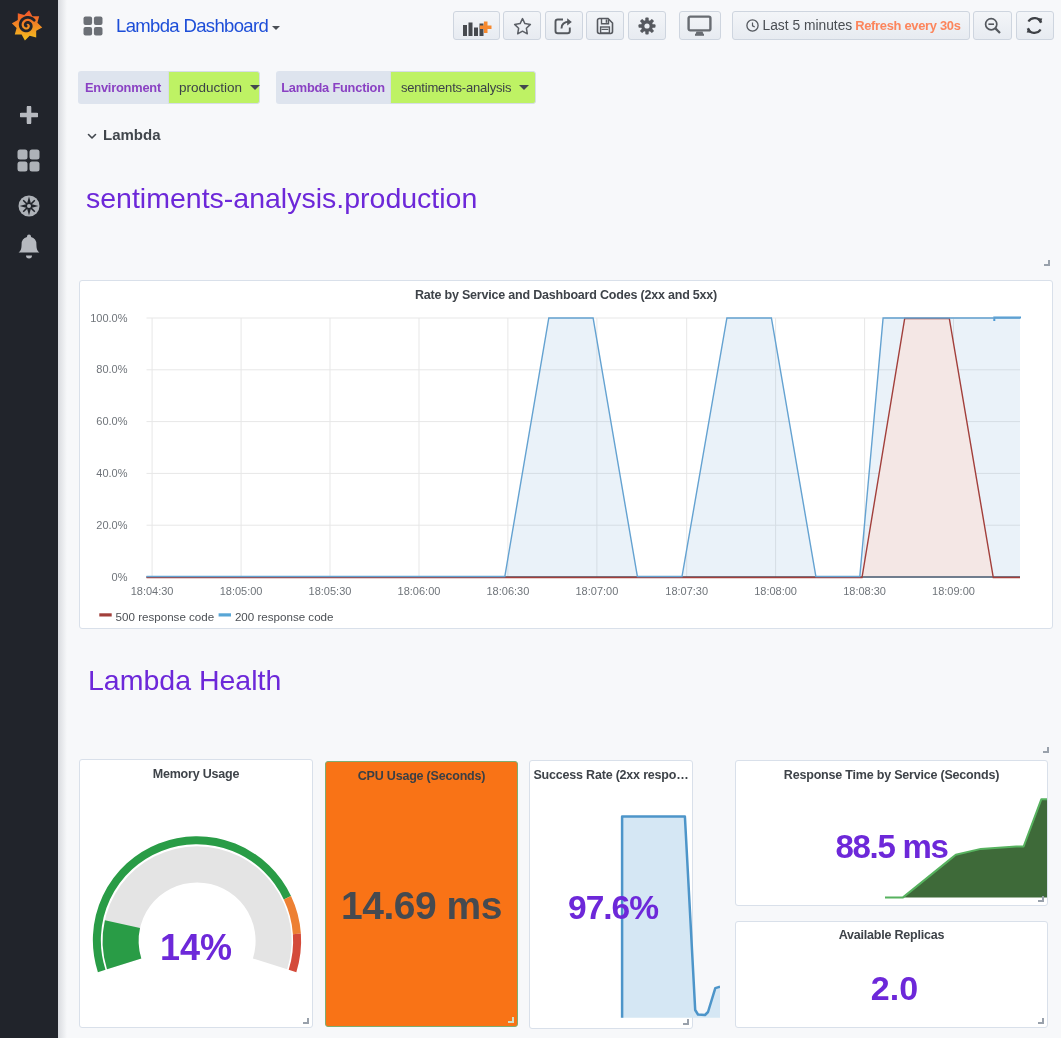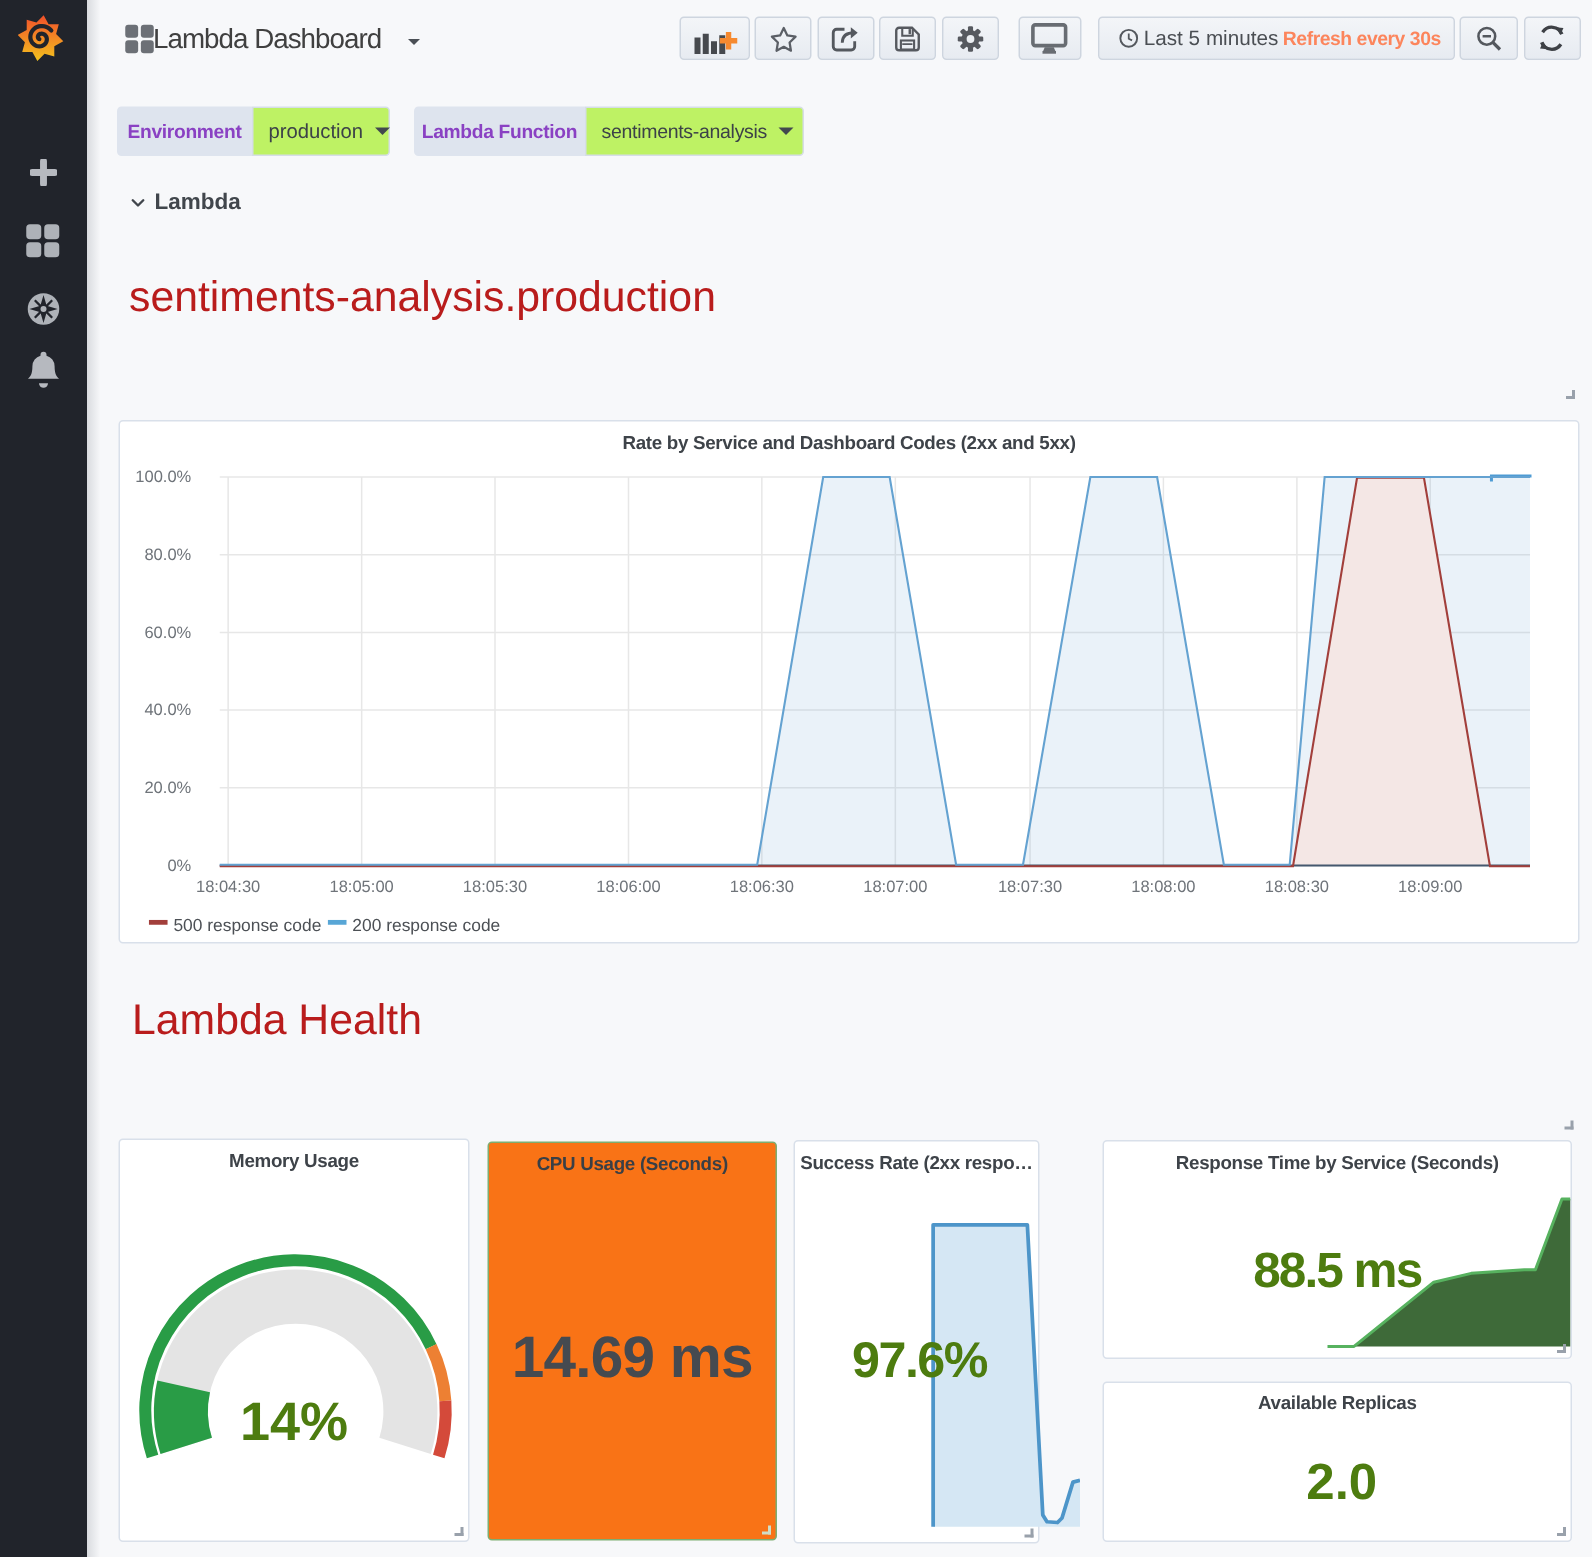--- a/index.html
+++ b/index.html
@@ -1,29 +1,29 @@
 <!DOCTYPE html>
 <html><head>
 <meta charset="utf-8">
 <style>
 * { margin:0; padding:0; box-sizing:border-box; }
 html,body { width:1061px; height:1038px; background:#f7f8fa; font-family:"Liberation Sans",sans-serif; overflow:hidden; position:relative; }
 .abs { position:absolute; }
 #sidebar { position:absolute; left:0; top:0; width:58px; height:1038px; background:#21242b; z-index:5; }
 #sideshadow { position:absolute; left:58px; top:0; width:9px; height:1038px; background:linear-gradient(to right, rgba(35,45,60,0.14), rgba(35,45,60,0)); z-index:4; }
 .navbtn { position:absolute; top:11px; height:29px; white-space:nowrap; background:linear-gradient(#f3f5f8,#e7ebf1); border:1px solid #ced5df; border-radius:3px; display:flex; align-items:center; justify-content:center;text-align:right; }
-#title { position:absolute; left:102px; top:15px; font-size:18.5px; color:#404040; letter-spacing:-0.65px; }
+#title { position:absolute; left:116px; top:15px; font-size:18.5px; color:#1d4ed8; letter-spacing:-0.65px; }
 .vlabel { position:absolute; top:71px; height:33px; background:#dee4ee; color:#8a41c3; font-weight:bold; font-size:12.8px; letter-spacing:-0.2px; display:flex; align-items:center; justify-content:center; border-radius:3px 0 0 3px; }
 .vselect { position:absolute; top:71px; height:33px; background:#bef264; border:1px solid #d6dde7; color:#3c4248; font-size:13.5px; white-space:nowrap; display:flex; align-items:center; border-radius:0 3px 3px 0; padding-left:10px; }
 .vselect .caret { width:0; height:0; border-left:5px solid transparent; border-right:5px solid transparent; border-top:5px solid #42484e; margin-left:8px; }
 .panel { position:absolute; background:#fff; border:1px solid #d9e0ea; border-radius:3px; }
 .ptitle { position:absolute; left:0; right:0; top:7px; text-align:center; font-size:12.5px; letter-spacing:-0.2px; font-weight:bold; color:#3e4349; }
 .handle { position:absolute; width:6px; height:6px; border-right:2px solid #99a1ab; border-bottom:2px solid #99a1ab; }
-.bignum { position:absolute; left:0; right:0; text-align:center; font-weight:bold; color:#4d7c0f; }
-h1.sect { position:absolute; font-size:28.5px; font-weight:normal; color:#b91c1c; }
+.bignum { position:absolute; left:0; right:0; text-align:center; font-weight:bold; color:#6d28d9; }
+h1.sect { position:absolute; font-size:28.5px; font-weight:normal; color:#6d28d9; }
 </style>
 </head>
 <body>
 <div id="sidebar">
 <svg width="32" height="34" viewBox="0 0 32 34" style="position:absolute;left:12px;top:9px;">
 <defs>
         <linearGradient id="glg" x1="0" y1="0" x2="0" y2="1">
 <stop offset="0" stop-color="#f1502a"></stop>
           <stop offset="1" stop-color="#f3c21e"></stop>
         </linearGradient>

